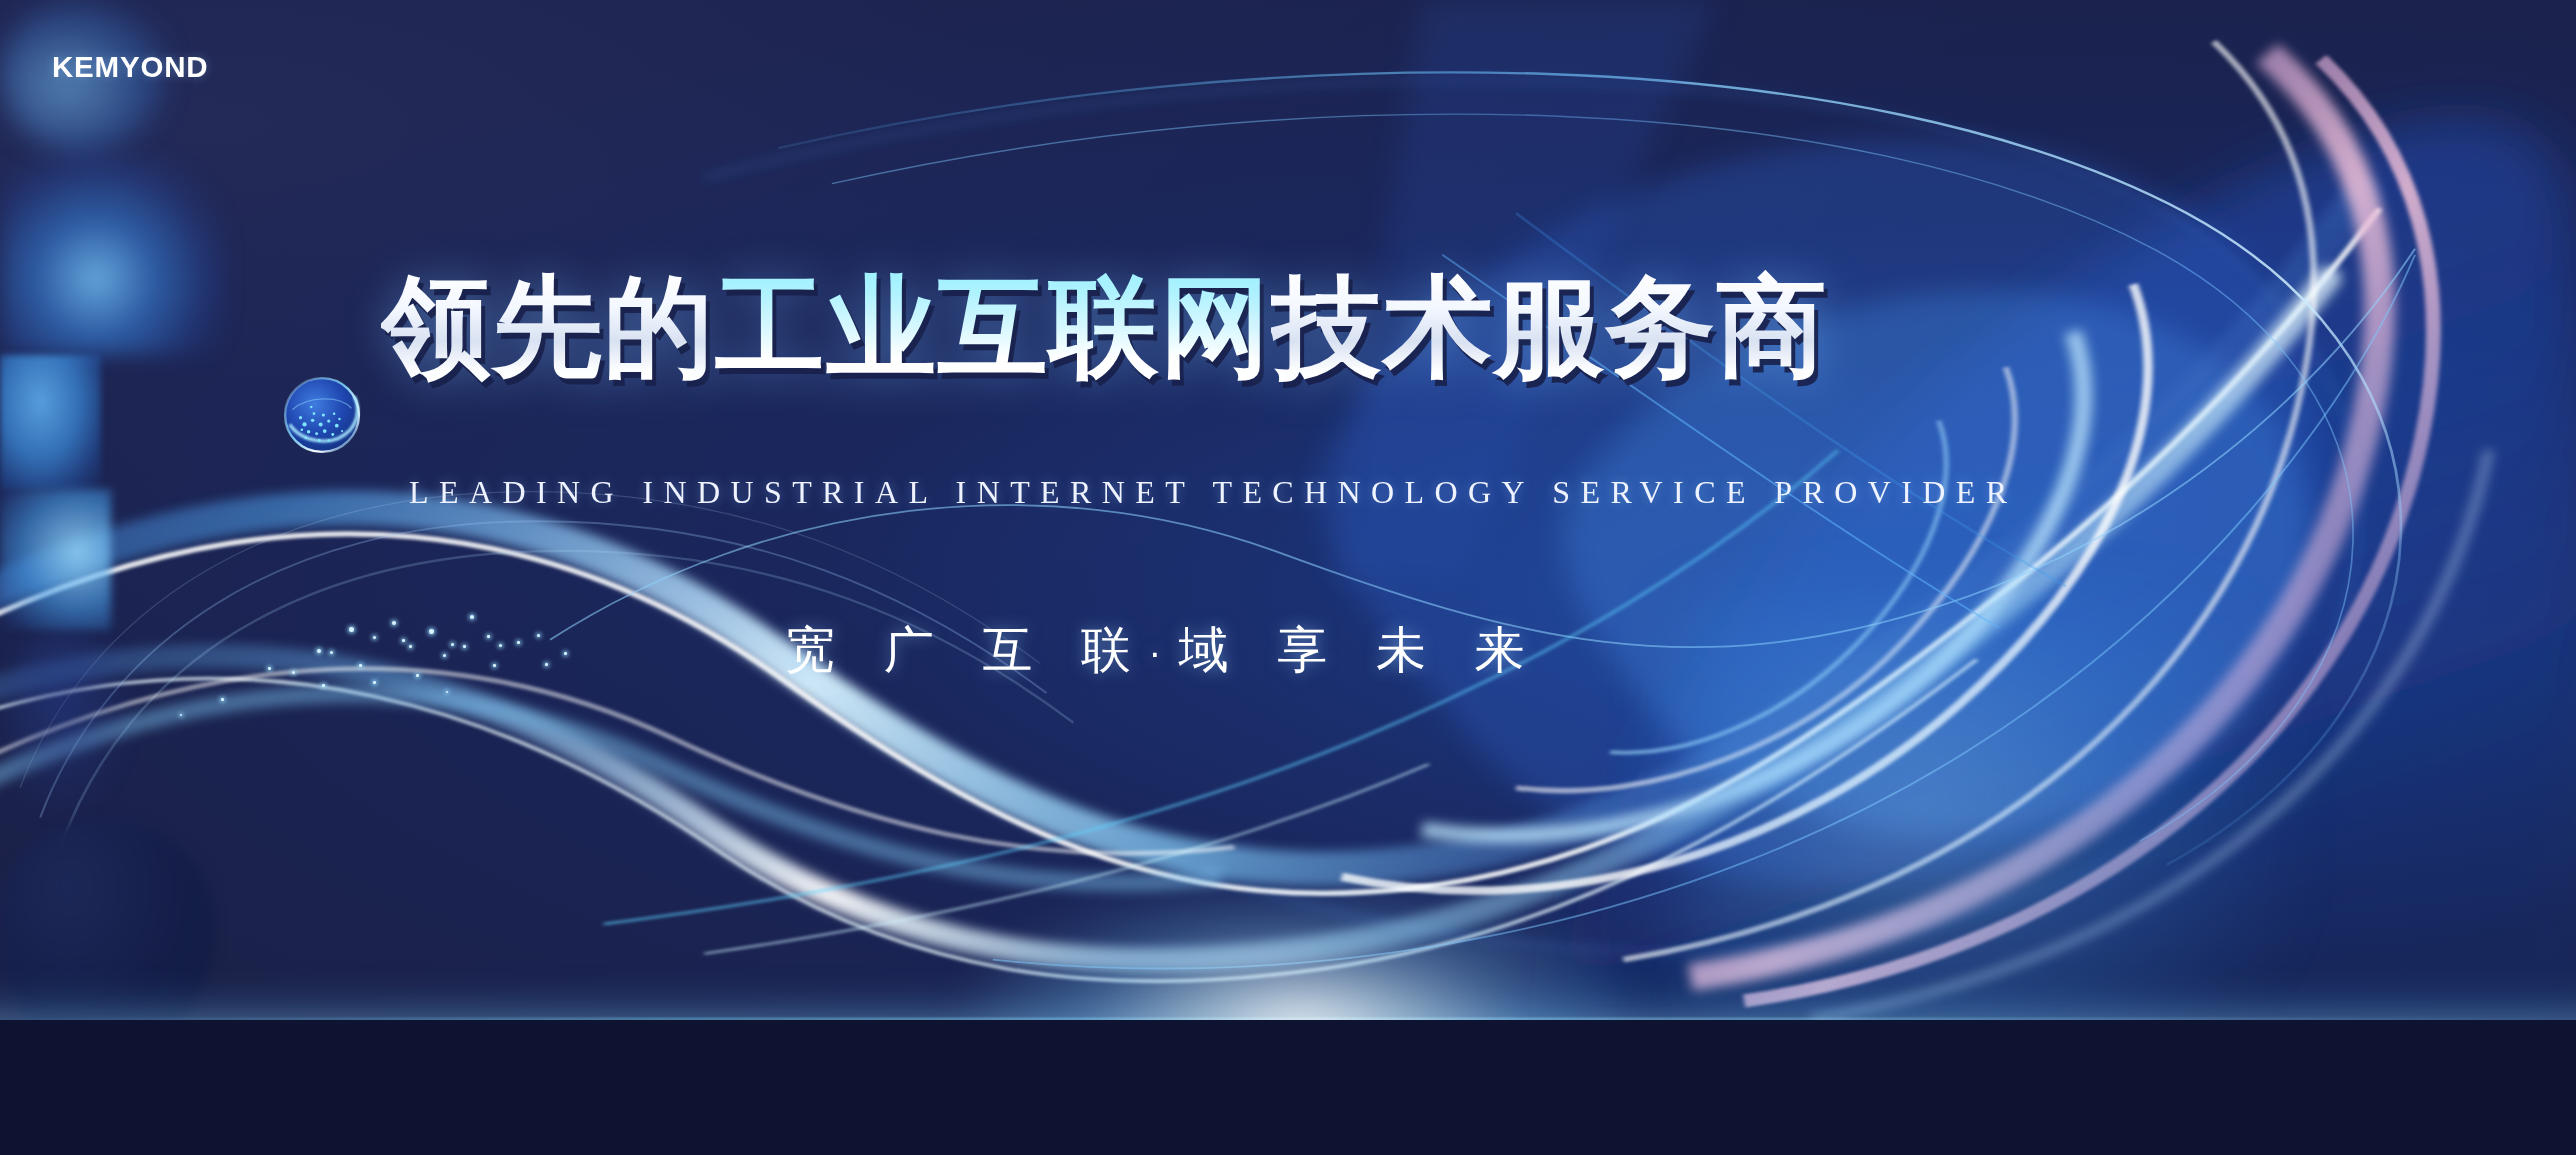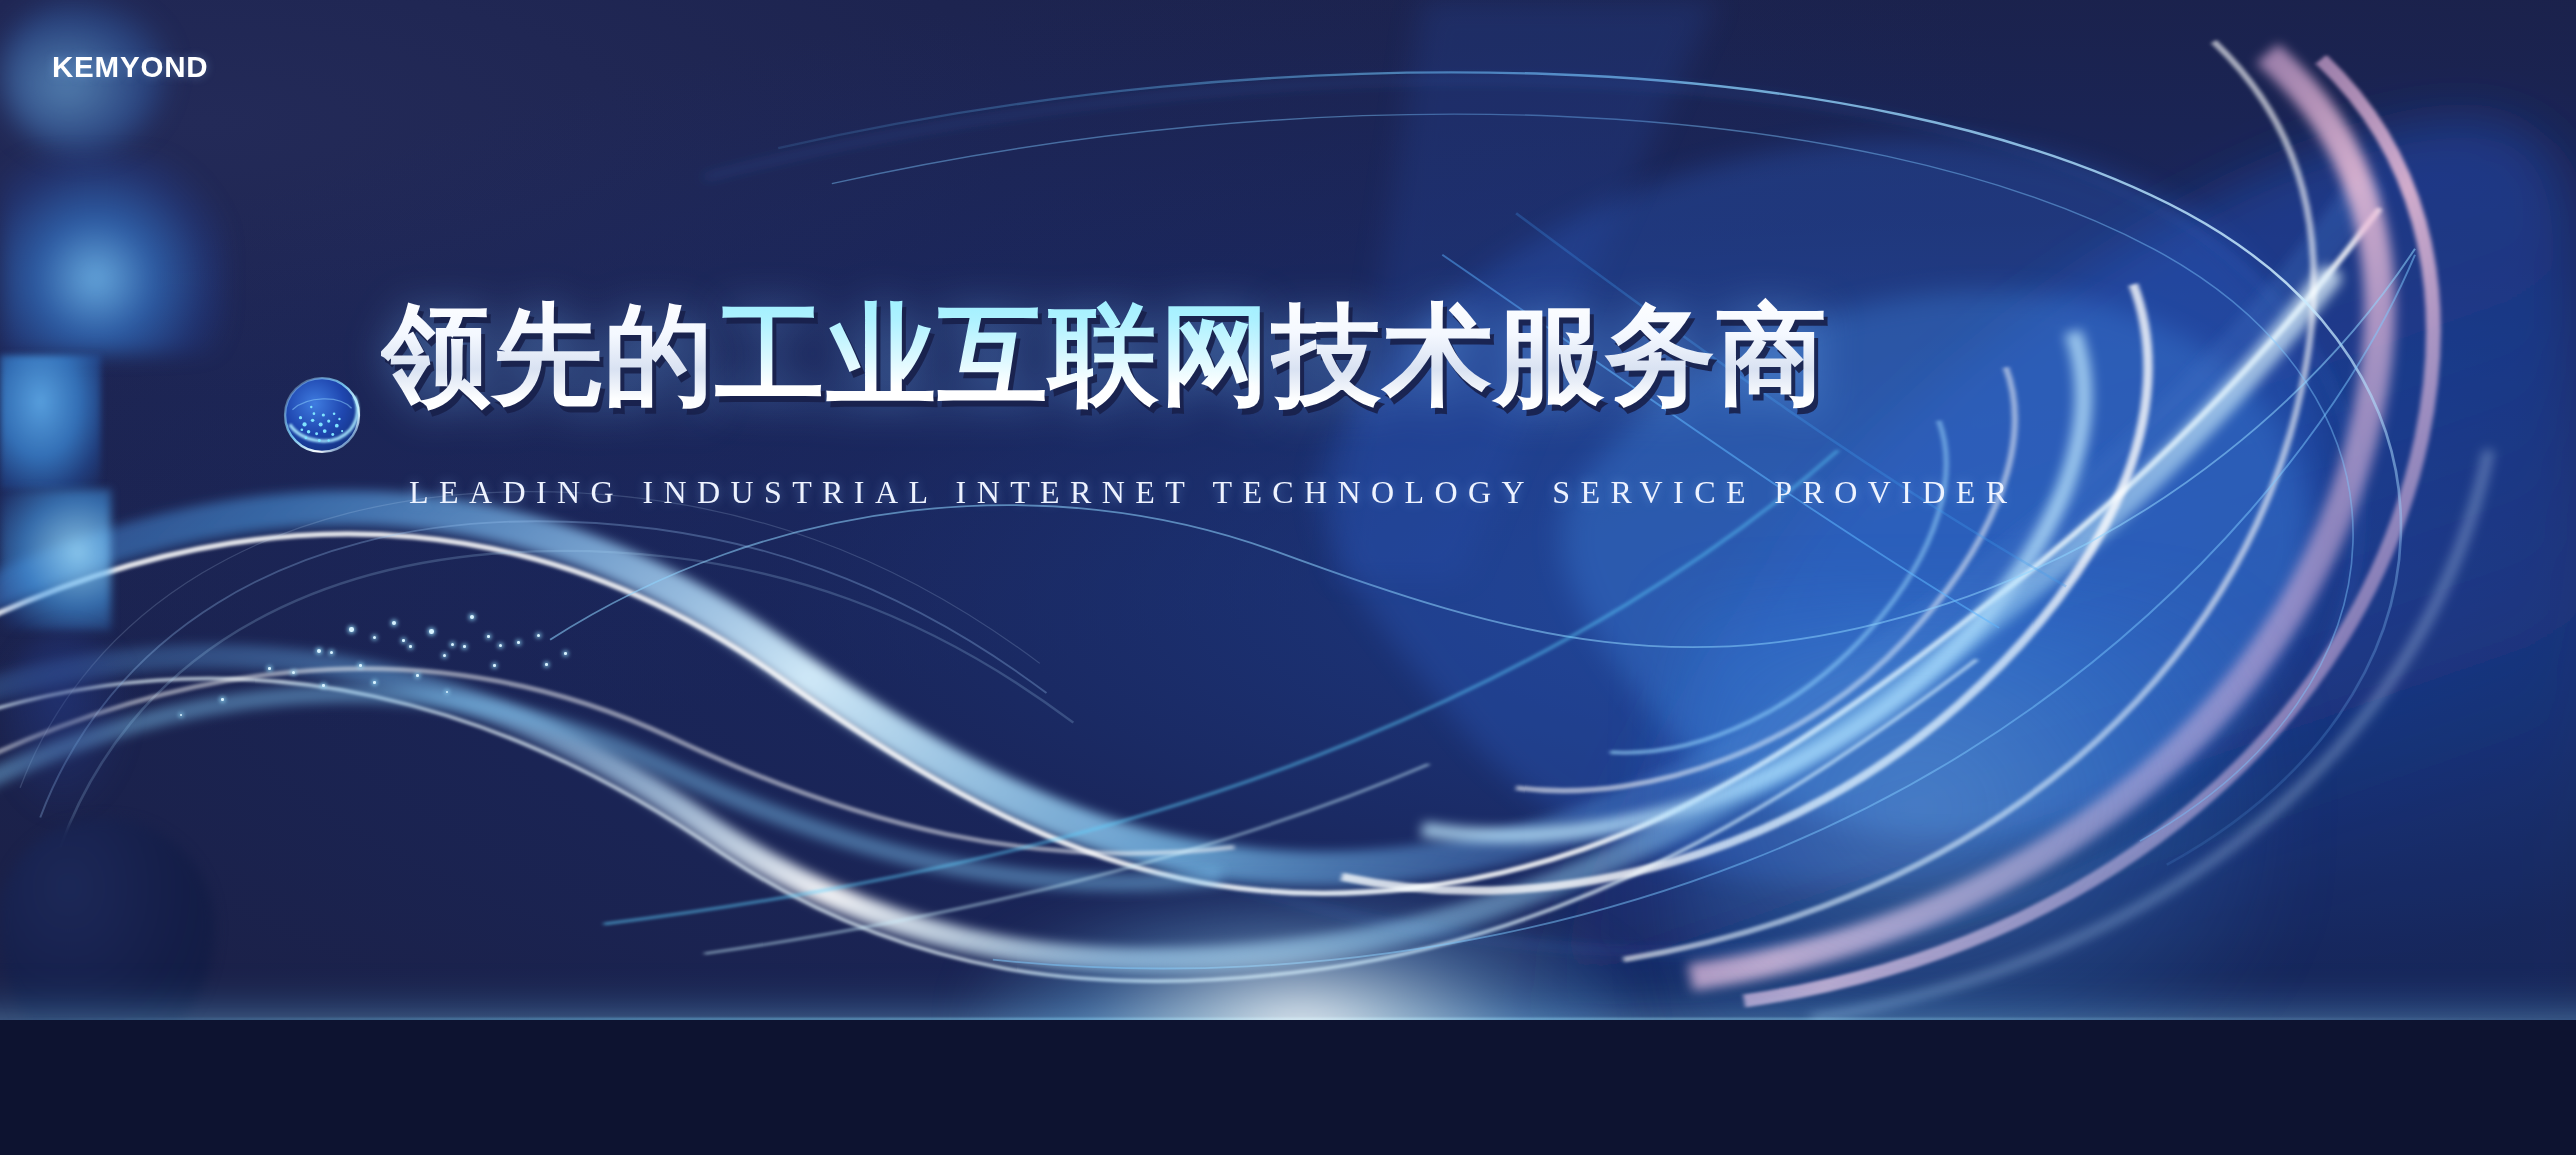--- a/index.html
+++ b/index.html
@@ -117,21 +117,21 @@
   }
 
   
   .copy{position:absolute;left:0;top:0;width:100%;height:100%;}
 
   .globe-icon{
     position:absolute;left:275px;top:368px;width:94px;height:94px;
   }
 
   .headline{
-    position:absolute;left:381px;top:300px;
+    position:absolute;left:381px;top:272px;
     white-space:nowrap;
     font-size:110px;
     font-weight:900;
     letter-spacing:1.3px;
     line-height:1;
     font-family:"Liberation Sans","DejaVu Sans",sans-serif;
   }
   .headline span{
     -webkit-background-clip:text;background-clip:text;color:transparent;
     filter:drop-shadow(4.7px 6px 0 rgba(24,32,74,0.90)) drop-shadow(0 0 20px rgba(120,190,255,0.35));
@@ -359,16 +359,19 @@
           <circle cx="100" cy="94" r="1.6"></circle>
       </g>
     </svg>
 
     <div class="headline">
       <span class="h-white">领先的</span><span class="h-cyan">工业互联网</span><span class="h-white">技术服务商</span>
     </div>
 
     <div class="sub-en">LEADING INDUSTRIAL INTERNET TECHNOLOGY SERVICE PROVIDER</div>
 
+    <div class="tagline">
+      <span>宽 广 互 联</span><span class="dot">·</span><span>域 享 未 来</span>
+    </div>
 
   </div>
 </div>
 
 
 </body></html>

